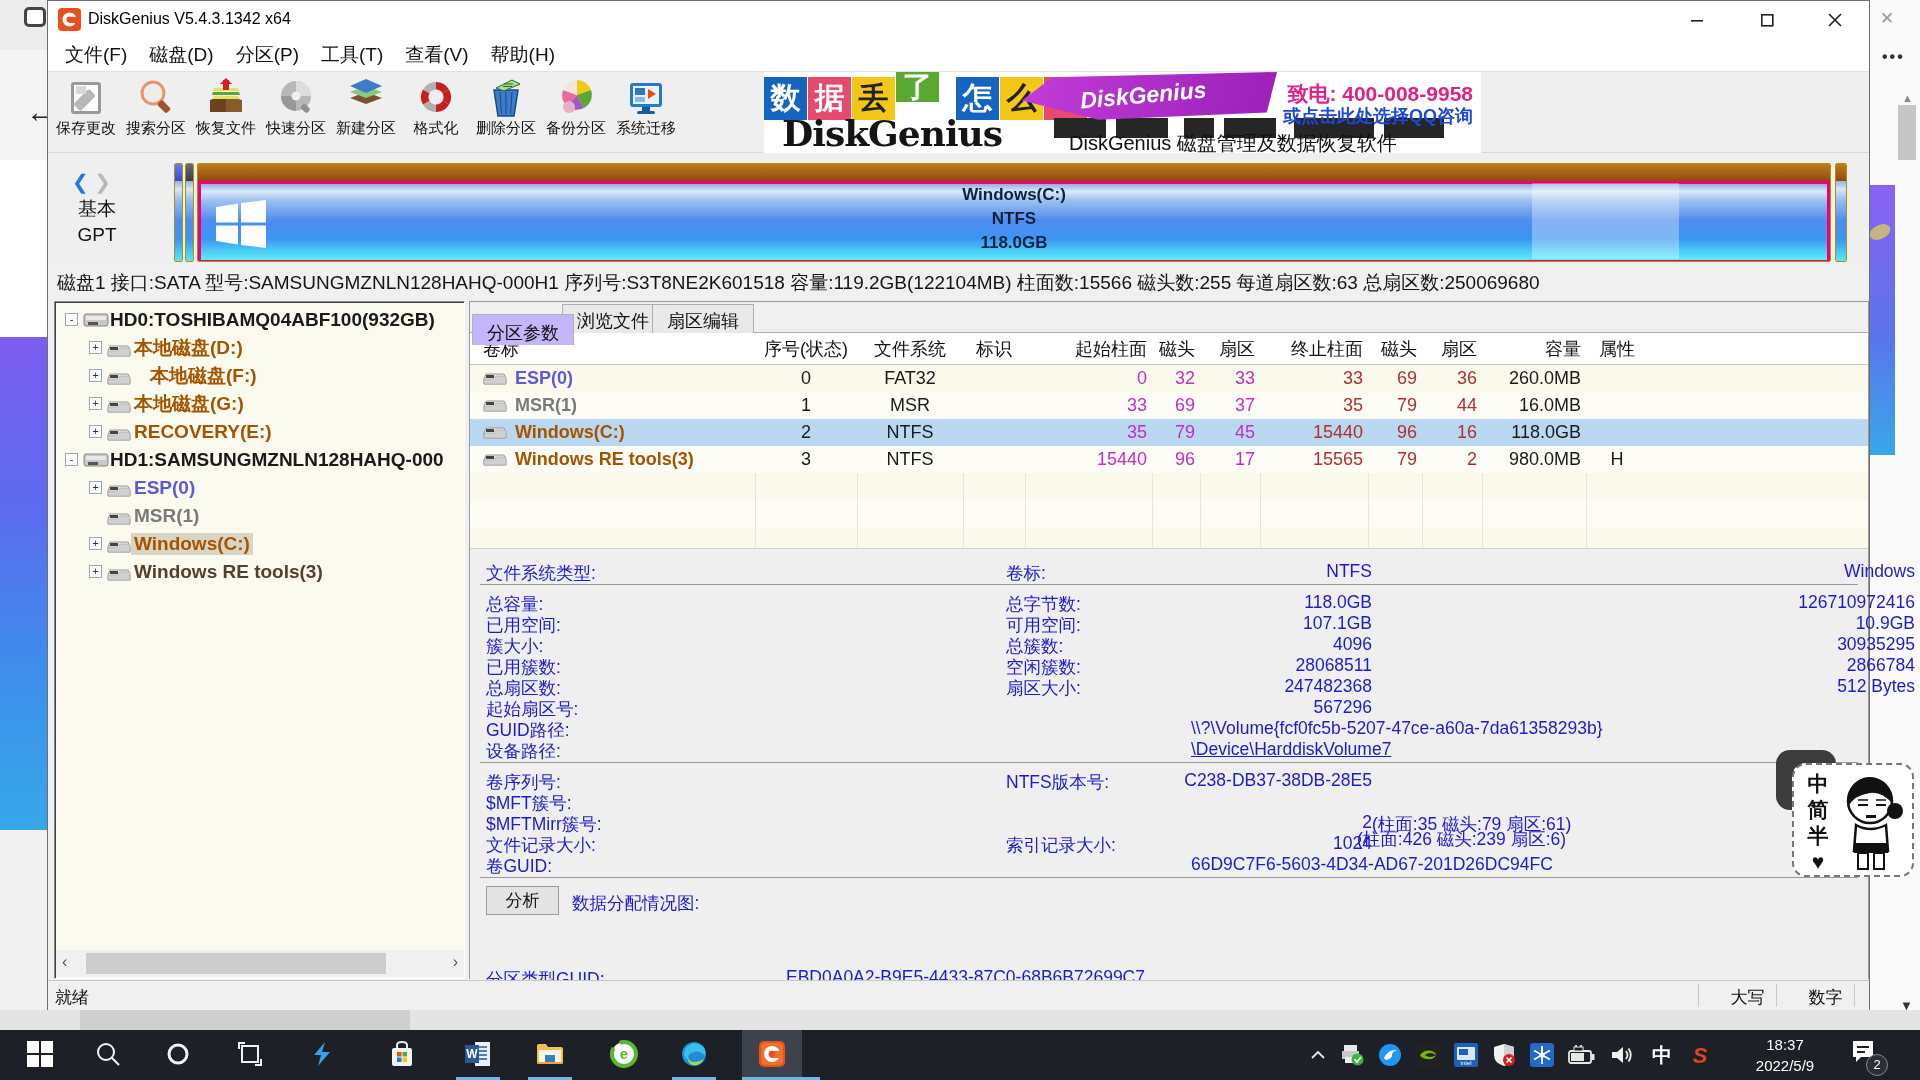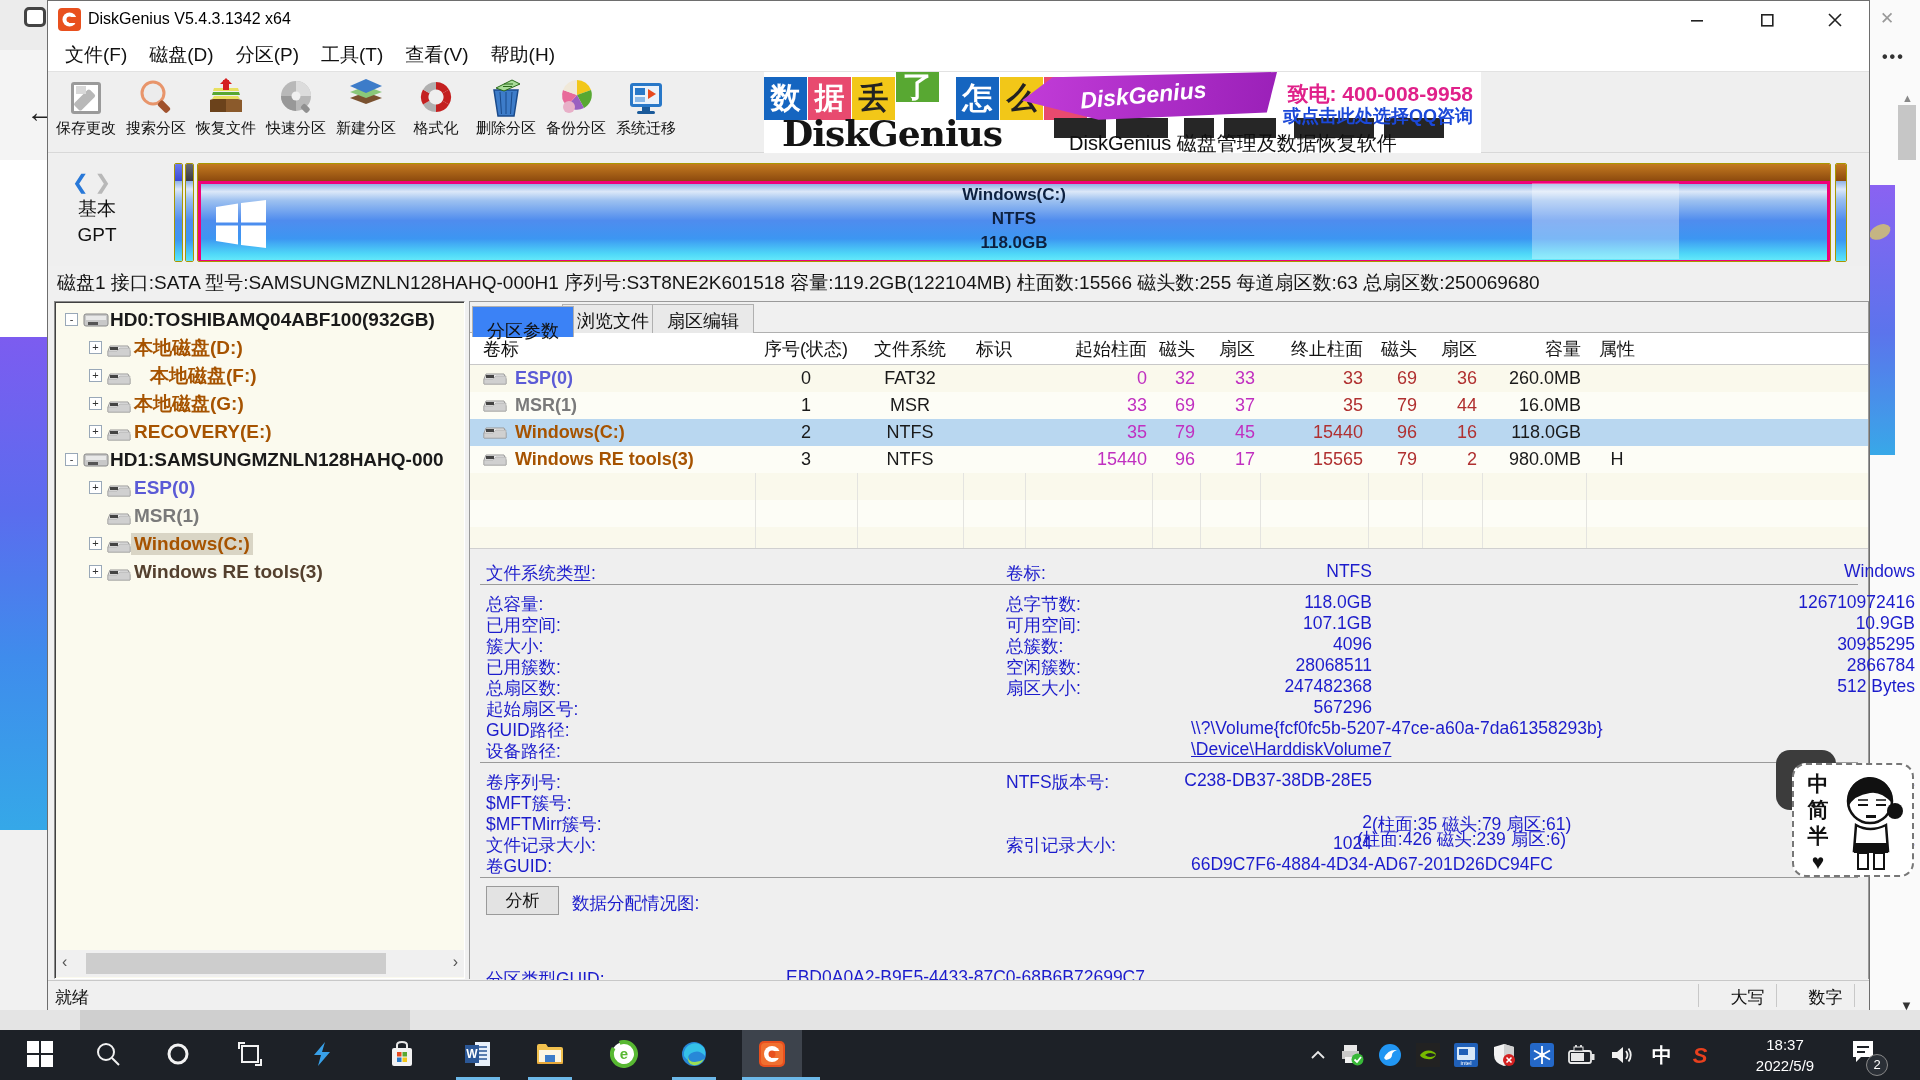--- a/index.html
+++ b/index.html
@@ -64,21 +64,21 @@
 .tree-item .tlabel { position:absolute; padding:0 3px; }
 .t-black{color:#1a1a1a}.t-brown{color:#a65300}.t-blue{color:#5b5bd6}.t-gray{color:#7a7a7a}.t-dkbrown{color:#54402e}
 .tsel { background:#d9d5c5; }
 #tree-hscroll { left:1px; bottom:1px; width:408px; height:27px; background:#f0f0f0; }
 #tree-hthumb { left:30px; top:3px; width:300px; height:21px; background:#cdcdcd; }
 .harrow { top:3px; font-size:16px; color:#555; }
 
 #right-panel { left:421px; top:300px; width:1400px; height:678px; background:#fff; border:1px solid #9a9a9a; }
 #tabs { left:0; top:0; width:100%; height:31px; background:#f0f0f0; border-bottom:1px solid #b0b0b0; }
 .tab { position:absolute; top:2px; height:29px; padding:4px 14px; font-size:18px; color:#111; background:#e9e9e9; border:1px solid #b0b0b0; border-bottom:none; }
-.tab.active { background:#3b82f6; top:4px; height:31px; padding-top:12px; z-index:2; }
+.tab.active { background:#c4b5fd; top:12px; height:31px; padding-top:6px; z-index:2; }
 
 #ptable { left:0; top:31px; width:1398px; }
 .trow { position:absolute; left:0; width:100%; height:27px; }
 .cell { position:absolute; top:0; height:27px; font-size:18px; display:flex; align-items:center; white-space:nowrap; overflow:hidden; }
 .cell.al{justify-content:flex-start; padding-left:13px;} .cell.ac{justify-content:center;} .cell.ar{justify-content:flex-end; padding-right:5px;}
 #thead-row { height:32px; background:#fff; border-bottom:1px solid #c8c8c8; }
 #thead-row .cell { height:32px; color:#141414; }
 .c-start{color:#c030c0}.c-end{color:#b03030}.c-black{color:#1a1a1a}
 .row-sel { background:#b9d7f0; }
 .row-a { background:#faf9ec; }
@@ -623,21 +623,21 @@
             </div>
             <div class="drow" style="top:284px;left:0;width:1398px;height:21px;">
               <span class="abs dl1">文件记录大小:</span>
               <span class="abs" style="left:0;width:902px;text-align:right;">1024</span>
               <span class="abs" style="left:902px;"></span>
               <span class="abs dl2">索引记录大小:</span>
               <span class="abs" style="left:0;width:1445px;text-align:right;">4096</span>
             </div>
             <div class="drow" style="top:305px;left:0;width:1398px;height:21px;">
               <span class="abs dl1">卷GUID:</span>
-              <span class="abs" style="left:721px;">66D9C7F6-4884-4D34-AD67-201D26DC94FC</span>
+              <span class="abs" style="left:721px;">66D9C7F6-5603-4D34-AD67-201D26DC94FC</span>
             </div>
             <div class="dsep" style="top:328px;"></div>
           </div>
         <div class="abs" id="btn-analyze">分析</div>
         <span class="abs" id="alloc-label">数据分配情况图:</span>
         <span class="abs" id="ptype-row">分区类型GUID:</span>
         <span class="abs" id="ptype-val">EBD0A0A2-B9E5-4433-87C0-68B6B72699C7</span>
       </div>
     </div>
 

